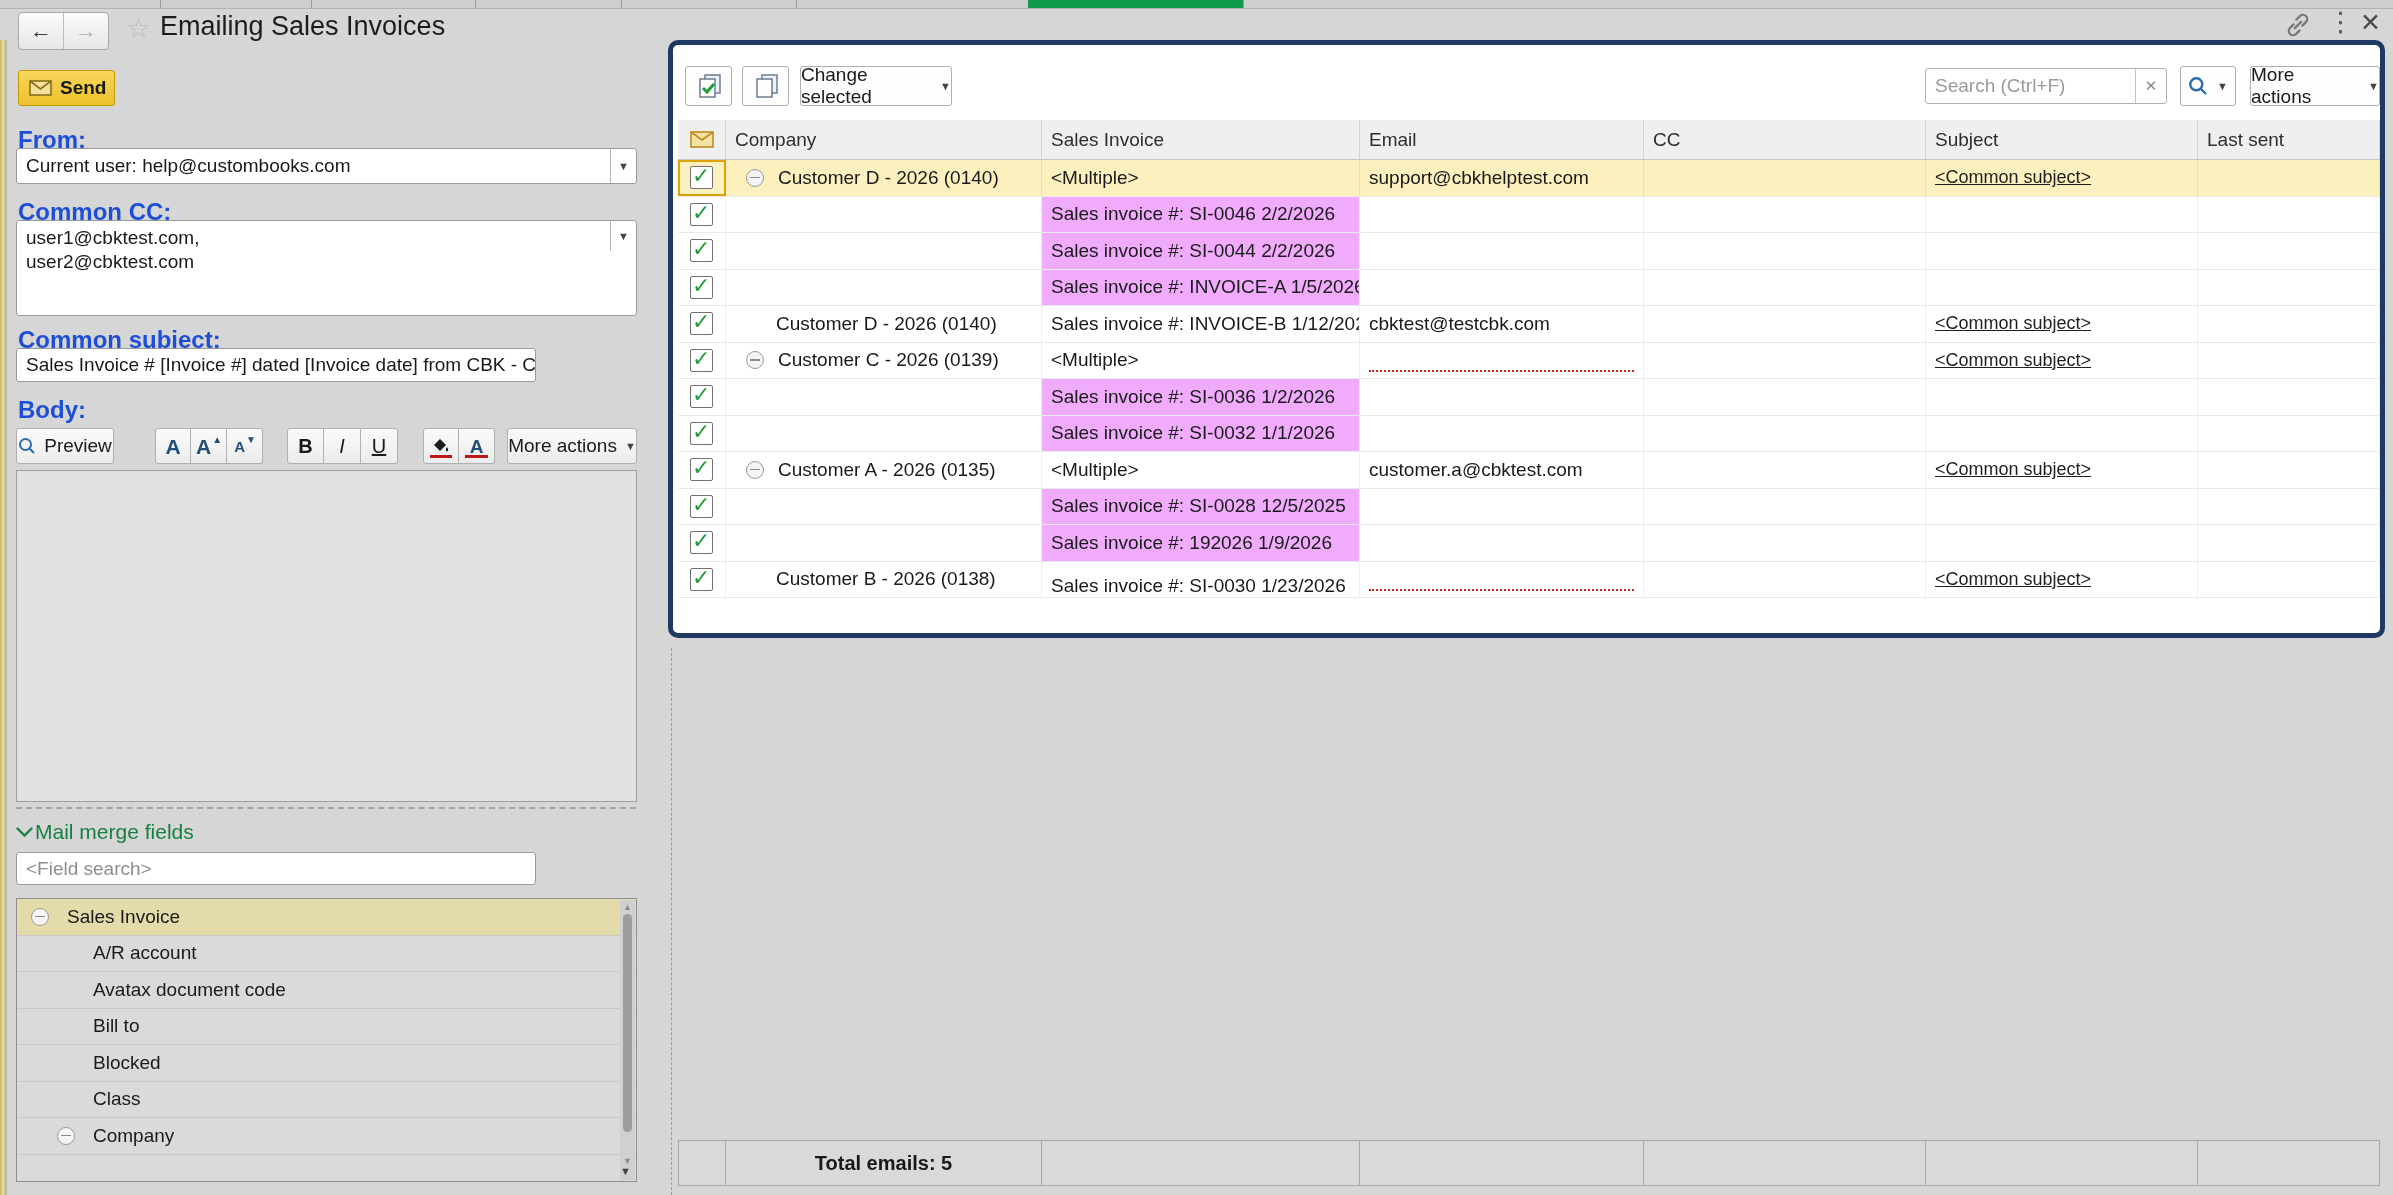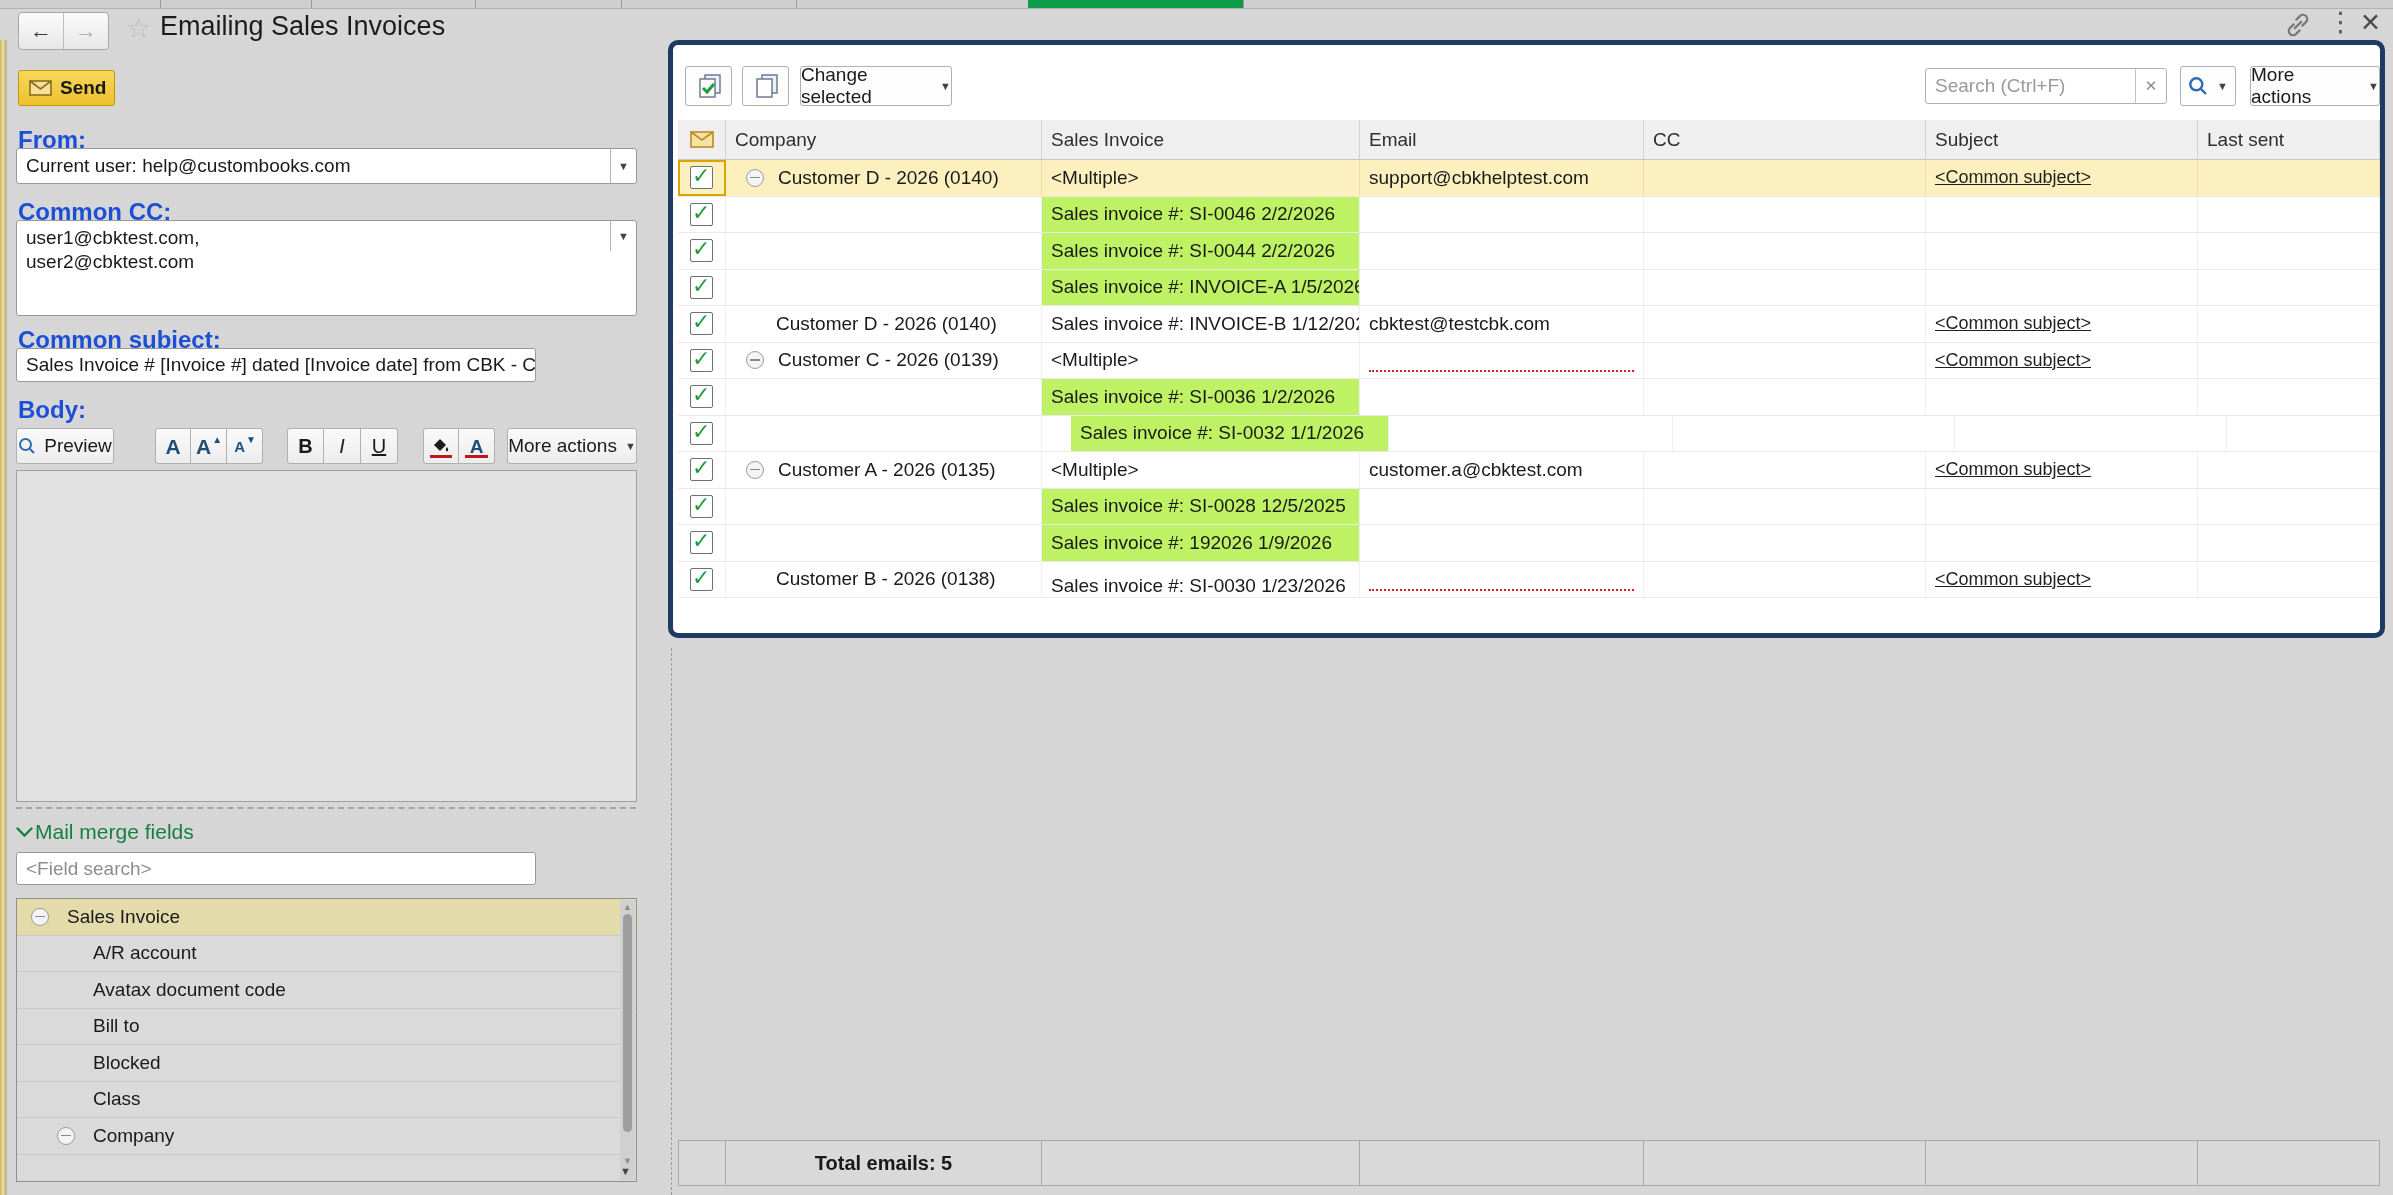--- a/index.html
+++ b/index.html
@@ -111,21 +111,21 @@
   #grid-head{left:678px;top:120px;height:40px;display:flex;}
   .gh{background:#efefef;border-right:1px solid #d2d2d2;border-bottom:1px solid #c6c6c6;display:flex;
       align-items:center;padding-left:9px;box-sizing:border-box;color:#2e2e2e;flex:none;}
   .gh.first{justify-content:center;padding-left:0;}
   #grid-rows{left:678px;top:160px;width:1702px;}
   .grow{display:flex;height:36.5px;border-bottom:1px solid #e9e9e9;box-sizing:border-box;background:#fff;}
   .grow.selected{background:var(--sel,#fdf0bf);}
   .gc{border-right:1px solid #efefef;display:flex;align-items:center;padding:0 9px;box-sizing:border-box;
       flex:none;position:relative;white-space:nowrap;overflow:hidden;}
   .grow.selected .gc{border-right-color:#ecdfa8;}
-  .gc.tint{background:#bef264;}
+  .gc.tint{background:#f0abfc;}
   .gc.cbc{justify-content:center;padding:0;}
   .gc.cbc.focus{outline:2px solid #d9a404;outline-offset:-2px;}
   .cb{width:21px;height:21px;border:1px solid #707070;border-radius:2px;background:#fff;position:relative;flex:none;}
   .cb.checked::after{content:"✓";position:absolute;left:1px;top:-4px;font-size:22px;font-weight:bold;
                      color:#1f9d38;}
   .gc .expander{margin-right:14px;margin-left:11px;}
   .sublink{text-decoration:underline;color:#1f1f1f;font-size:18px;}
   .errline{position:absolute;left:9px;right:9px;bottom:6px;border-bottom:2px dotted var(--red,#cc2222);}
 
   #grid-footer{left:678px;top:1140px;height:46px;display:flex;}
@@ -488,21 +488,21 @@
         <div class="gc" style="width: 272px;"></div>
         <div class="gc" style="width: 182px;"></div>
       </div>
       <div class="grow">
         <div class="gc cbc" style="width: 48px;">
           <div class="cb checked"></div>
         </div>
         <div class="gc" style="width: 316px;">
           <div style="width: 0px;"></div>
         </div>
-        <div class="gc tint" style="width: 318px; margin-left: 29px;">
+        <div class="gc tint" style="width: 318px;">
           <div>Sales invoice #: SI-0032 1/1/2026</div>
         </div>
         <div class="gc" style="width: 284px;"></div>
         <div class="gc" style="width: 282px;"></div>
         <div class="gc" style="width: 272px;"></div>
         <div class="gc" style="width: 182px;"></div>
       </div>
       <div class="grow">
         <div class="gc cbc" style="width: 48px;">
           <div class="cb checked"></div>

